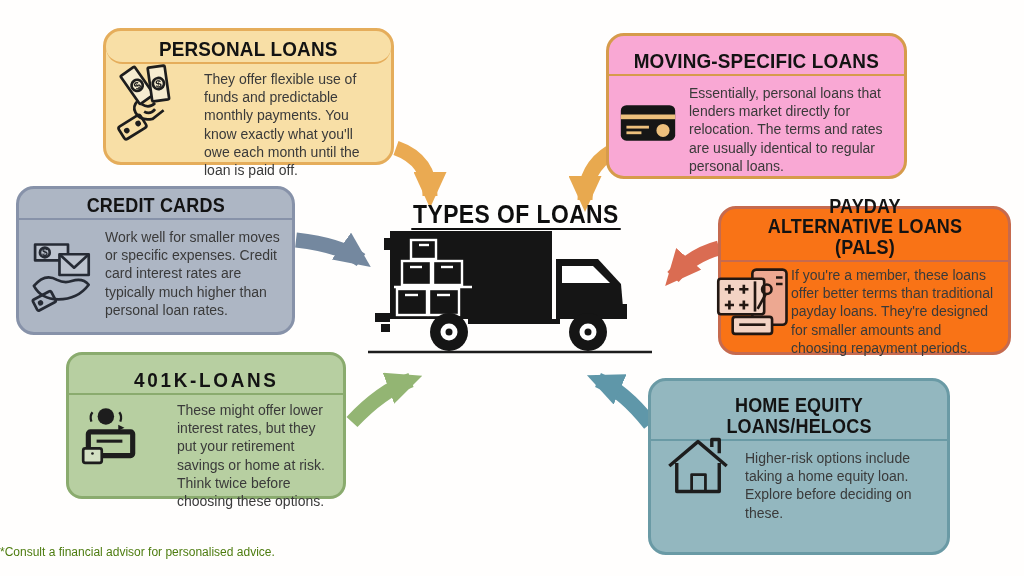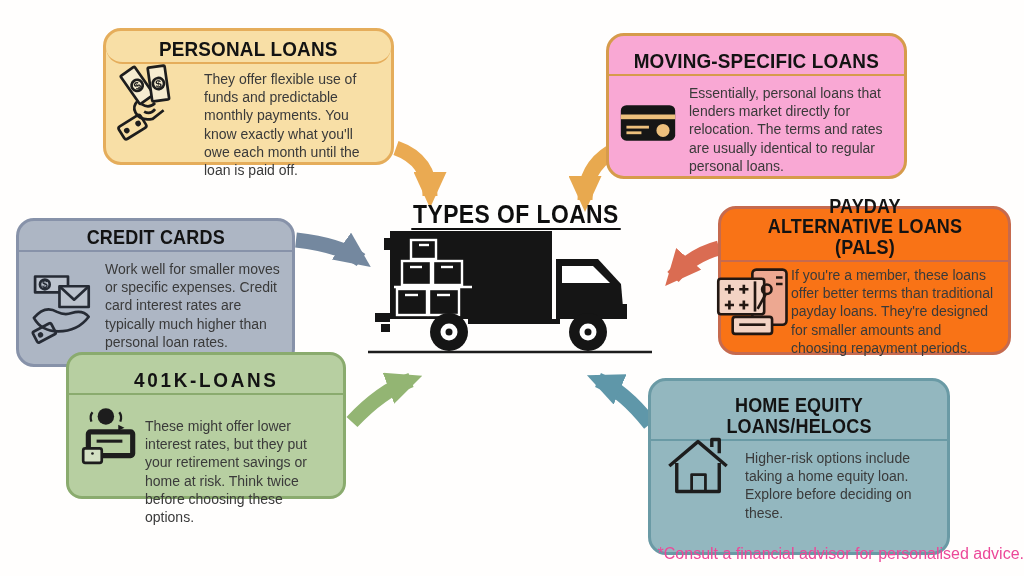--- a/index.html
+++ b/index.html
@@ -29,56 +29,56 @@
   .c0 .card-title{font-size:21px;}
   .c0 .card-icon{left:4px;top:16px;width:78px;height:112px;}
   .c0 .card-body{padding:6px 12px 0 74px;margin-left:24px;}
 
   .c1{left:606px;top:33px;width:301px;height:146px;}
   .c1 .card-header{height:40px;}
   .c1 .card-title{font-size:21px;}
   .c1 .card-icon{left:6px;top:56px;width:66px;height:60px;}
   .c1 .card-body{padding:8px 12px 0 80px;}
 
-  .c2{left:16px;top:186px;width:279px;height:149px;margin-top:32px;}
+  .c2{left:16px;top:186px;width:279px;height:149px;}
   .c2 .card-header{height:31px;}
   .c2 .card-title{font-size:20px;}
   .c2 .card-icon{left:10px;top:34px;width:78px;height:104px;}
   .c2 .card-body{padding:8px 10px 0 86px;}
 
   .c3{left:718px;top:206px;width:293px;height:149px;}
   .c3 .card-header{height:53px;padding-top:4px;}
   .c3 .card-title{font-size:20px;max-width:220px;}
   .c3 .card-icon{left:-8px;top:52px;width:84px;height:88px;}
   .c3 .card-body{padding:4px 10px 0 70px;}
 
   .c4{left:66px;top:352px;width:280px;height:147px;border-radius:16px;}
   .c4 .card-header{height:40px;}
   .c4 .card-title{font-size:21px;letter-spacing:3px;}
   .c4 .card-icon{left:8px;top:46px;width:66px;height:70px;}
-  .c4 .card-body{padding:22px 10px 0 76px;}
+  .c4 .card-body{padding:6px 10px 0 76px;margin-left:32px;}
 
   .c5{left:648px;top:378px;width:302px;height:177px;}
   .c5 .card-header{height:60px;padding-top:4px;}
   .c5 .card-title{font-size:20px;max-width:190px;}
   .c5 .card-icon{left:12px;top:50px;width:70px;height:68px;}
   .c5 .card-body{padding:8px 12px 0 94px;}
 
   .main-title{
     position:absolute;left:368px;top:201px;width:296px;
     display:flex;justify-content:center;
   }
   .main-title span{
     font-size:26px;font-weight:bold;color:#0e0e0e;letter-spacing:.5px;
     transform:scaleX(.88);transform-origin:center;
     border-bottom:2.5px solid #0e0e0e;padding:0 2px 1px 2px;line-height:1;
   }
   .footnote{
-    position:absolute;left:0;top:545px;width:1024px;text-align:right;
-    font-size:16px;color:#ec4899;
+    position:absolute;left:0;top:545px;width:1024px;text-align:left;
+    font-size:12px;color:#4d7c0f;
   }
   .overlay{position:absolute;left:0;top:0;width:1024px;height:576px;}
 </style>
 </head>
 <body>
 
 <div class="stage">
 
   <svg class="overlay" viewBox="0 0 1024 576">
     <defs>

